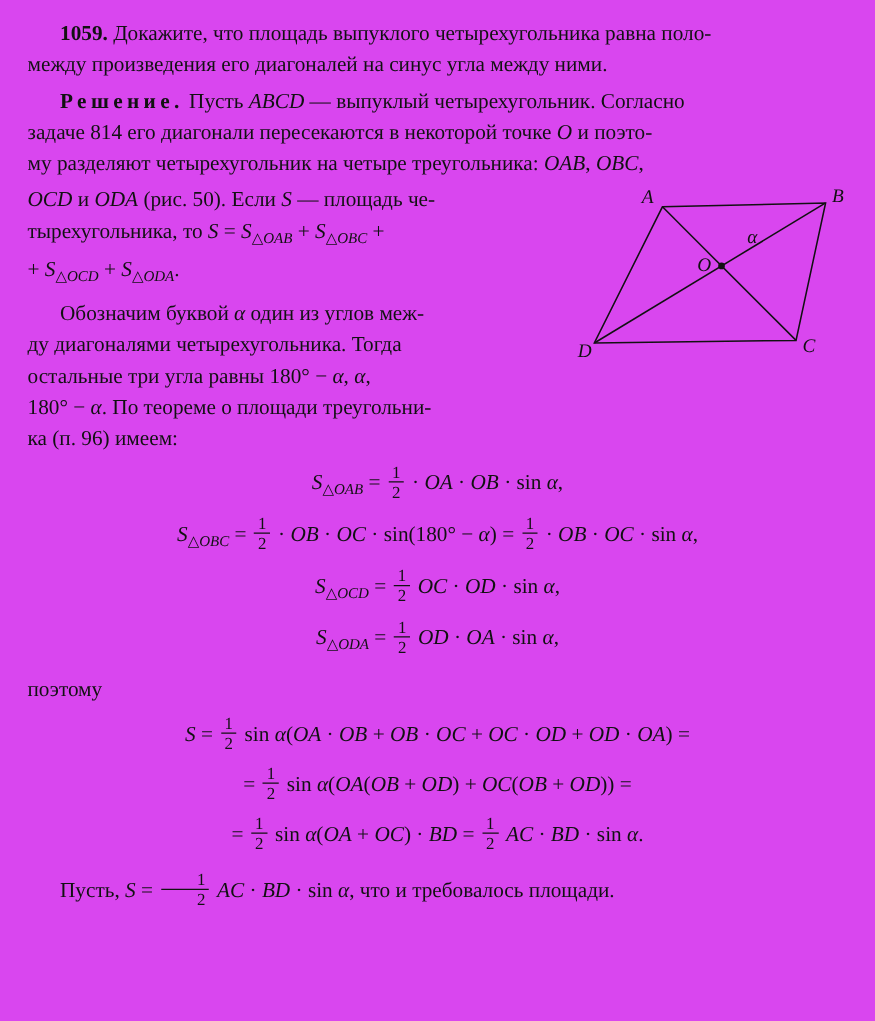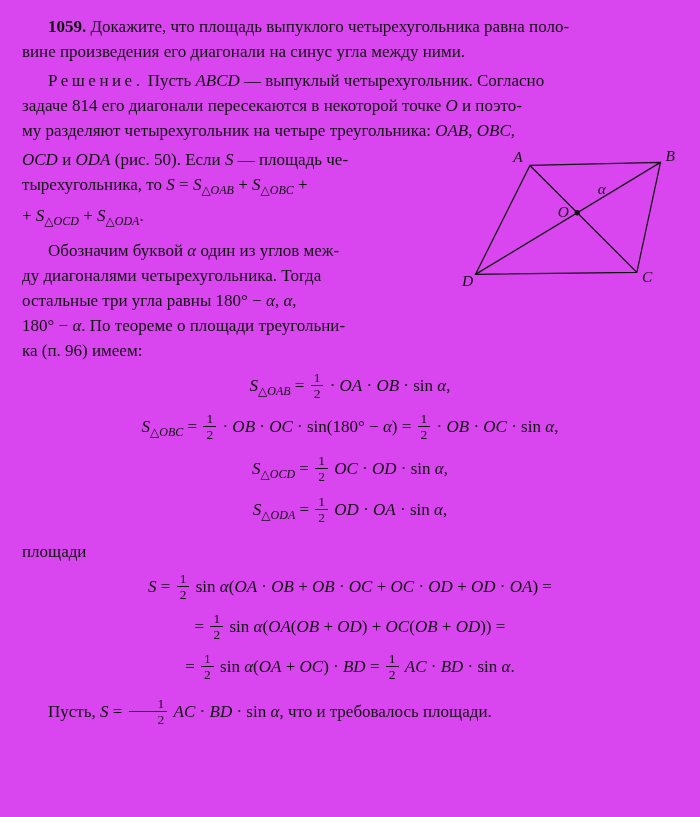--- a/index.html
+++ b/index.html
@@ -9,42 +9,42 @@
     font-family:"Liberation Serif","DejaVu Serif",serif;
     font-size:17px;line-height:25px;color:#111;
     overflow:hidden;
   }
   .para{margin:4px 0;}
   .indent{text-indent:26px;}
   .connector{margin:10px 0 2px 0;}
   .final{margin-top:14px;}
   .ti{font-style:italic;}
   .tb{font-weight:bold;}
-  .tsp{letter-spacing:3.5px;}
+  .tsp{letter-spacing:3.5px;font-weight:bold;}
   .tsub{font-style:italic;font-size:12px;vertical-align:-4px;}
   .frac{
     display:inline-flex;flex-direction:column;vertical-align:middle;
     text-align:center;font-size:13.5px;line-height:15px;margin:0 2px;
     position:relative;top:-2px;
   }
   .fn{border-bottom:1px solid #111;padding:0 3px;}
   .fd{padding:0 3px;}
   .formula{text-align:center;margin:9px 0;}
   .clearfig{clear:both;}
   .figure{float:right;width:218px;margin:2px 0 4px 12px;text-align:center;}
   .caption{margin-top:10px;font-size:16.5px;font-style:normal;}
   svg .flabel{font-family:"Liberation Serif","DejaVu Serif",serif;font-style:italic;font-size:15px;fill:#111;}
   svg .fline{stroke:#111;stroke-width:1.2;fill:none;}
 </style>
 </head>
 <body>
 
 <div class="page">
 
-  <p class="para indent"><span class="tb">1059.</span><span class="tr"> Докажите, что площадь выпуклого четырехугольника равна поло-</span><br><span class="tr">вине произведения его диагонали на синус угла между ними.</span></p>
+  <p class="para indent"><span class="tb">1059.</span><span class="tr"> Докажите, что площадь выпуклого четырехугольника равна поло-</span><br><span class="tr">между произведения его диагоналей на синус угла между ними.</span></p>
 
   <p class="para indent"><span class="tsp">Решение.</span><span class="tr"> Пусть </span><span class="ti">ABCD</span><span class="tr"> — выпуклый четырехугольник. Согласно</span><br><span class="tr">задаче 814 его диагонали пересекаются в некоторой точке </span><span class="ti">O</span><span class="tr"> и поэто-</span><br><span class="tr">му разделяют четырехугольник на четыре треугольника: </span><span class="ti">OAB</span><span class="tr">, </span><span class="ti">OBC</span><span class="tr">,</span></p>
 
   <div class="figure">
     <svg width="218" height="148" viewBox="0 0 212 144">
       <polygon class="fline" points="68,16 195,13 172,120 15,122"></polygon>
       <line class="fline" x1="68" y1="16" x2="172" y2="120"></line>
       <line class="fline" x1="195" y1="13" x2="15" y2="122"></line>
       <circle cx="114" cy="62" r="2.6" fill="#111"></circle>
       <text class="flabel" x="61" y="13" text-anchor="end">A</text>
@@ -73,21 +73,21 @@
       </span><span class="tr"> · </span><span class="ti">OB</span><span class="tr"> · </span><span class="ti">OC</span><span class="tr"> · sin </span><span class="ti">α</span><span class="tr">,</span></div>
   <div class="formula"><span class="ti">S</span><span class="tsub">△OCD</span><span class="tr"> = </span><span class="frac">
         <span class="fn">1</span>
         <span class="fd">2</span>
       </span><span class="tr"> </span><span class="ti">OC</span><span class="tr"> · </span><span class="ti">OD</span><span class="tr"> · sin </span><span class="ti">α</span><span class="tr">,</span></div>
   <div class="formula"><span class="ti">S</span><span class="tsub">△ODA</span><span class="tr"> = </span><span class="frac">
         <span class="fn">1</span>
         <span class="fd">2</span>
       </span><span class="tr"> </span><span class="ti">OD</span><span class="tr"> · </span><span class="ti">OA</span><span class="tr"> · sin </span><span class="ti">α</span><span class="tr">,</span></div>
 
-  <p class="para connector clearfig">площади</p>
+  <p class="para connector clearfig">поэтому</p>
 
   <div class="formula"><span class="ti">S</span><span class="tr"> = </span><span class="frac">
         <span class="fn">1</span>
         <span class="fd">2</span>
       </span><span class="tr"> sin </span><span class="ti">α</span><span class="tr">(</span><span class="ti">OA</span><span class="tr"> · </span><span class="ti">OB</span><span class="tr"> + </span><span class="ti">OB</span><span class="tr"> · </span><span class="ti">OC</span><span class="tr"> + </span><span class="ti">OC</span><span class="tr"> · </span><span class="ti">OD</span><span class="tr"> + </span><span class="ti">OD</span><span class="tr"> · </span><span class="ti">OA</span><span class="tr">) =</span></div>
   <div class="formula"><span class="tr">= </span><span class="frac">
         <span class="fn">1</span>
         <span class="fd">2</span>
       </span><span class="tr"> sin </span><span class="ti">α</span><span class="tr">(</span><span class="ti">OA</span><span class="tr">(</span><span class="ti">OB</span><span class="tr"> + </span><span class="ti">OD</span><span class="tr">) + </span><span class="ti">OC</span><span class="tr">(</span><span class="ti">OB</span><span class="tr"> + </span><span class="ti">OD</span><span class="tr">)) =</span></div>
   <div class="formula"><span class="tr">= </span><span class="frac">

